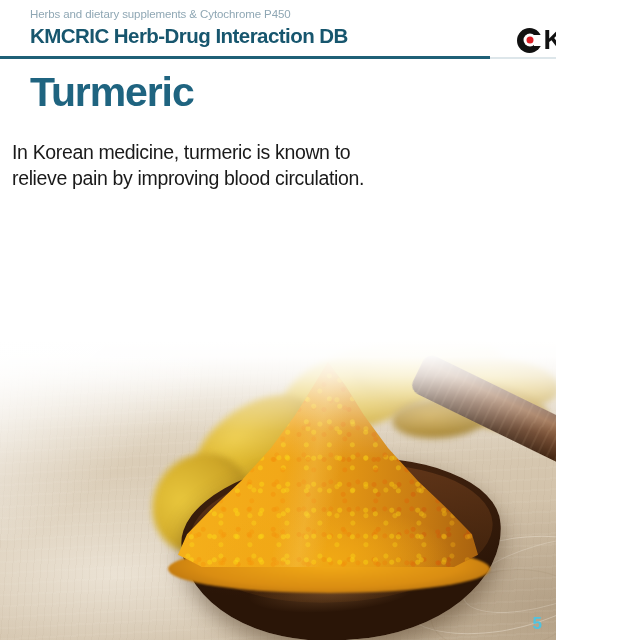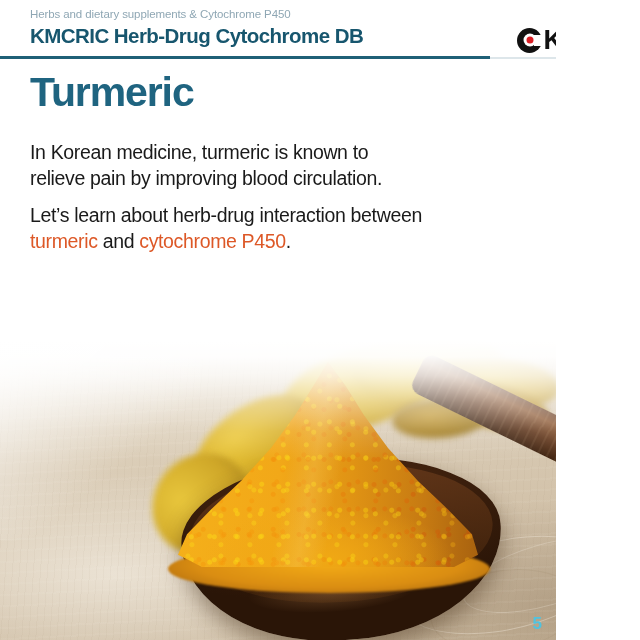--- a/index.html
+++ b/index.html
@@ -147,21 +147,21 @@
     font-size: 41px;
     font-weight: bold;
     letter-spacing: -1.1px;
     color: #1F6480;
     line-height: 1;
     white-space: nowrap;
   }
 
   .copy {
     position: absolute;
-    left: 30px;
+    left: 12px;
     top: 140px;
     width: 590px;
     z-index: 5;
   }
 
   .para {
     font-size: 19.5px;
     line-height: 25.5px;
     letter-spacing: -0.35px;
     color: #1A1A1A;
@@ -397,21 +397,21 @@
 </style>
 </head>
 <body>
 
 <div class="slide">
 
   <div class="header">
 
     <div class="header-eyebrow">Herbs and dietary supplements &amp; Cytochrome P450</div>
 
-    <div class="header-title">KMCRIC Herb-Drug Cytochrome DB</div>
+    <div class="header-title">KMCRIC Herb-Drug Interaction DB</div>
 
     <div class="logo">
       <div class="logo-mark">
         <span class="ring"></span>
         <span class="notch"></span>
         <span class="dot" style="background: rgb(217, 31, 38);"></span>
       </div>
       <div class="logo-text">
         <span class="tilde" style="color: rgb(217, 31, 38);">’</span>
         <span>Korean</span>
@@ -420,22 +420,20 @@
 
     <div class="rule-light"></div>
     <div class="rule-dark" style="background: rgb(31, 96, 119);"></div>
   </div>
 
   <div class="page-title" style="color: rgb(31, 100, 128);">Turmeric</div>
 
   <div class="copy">
     <p class="para"><span>In Korean medicine, turmeric is known to
 relieve pain by improving blood circulation.</span></p>
-    <p class="para"><span>Let’s learn about herb-drug interaction between
-</span><span class="hl" style="color: rgb(221, 88, 39);">turmeric</span><span> and </span><span class="hl" style="color: rgb(221, 88, 39);">cytochrome P450</span><span>.</span></p>
   </div>
 
   <div class="photo">
     <div class="surface"></div>
 
     <div class="scratch sc1"></div>
     <div class="scratch sc2"></div>
     <div class="scratch sc3"></div>
 
     <div class="root root-a"></div>

